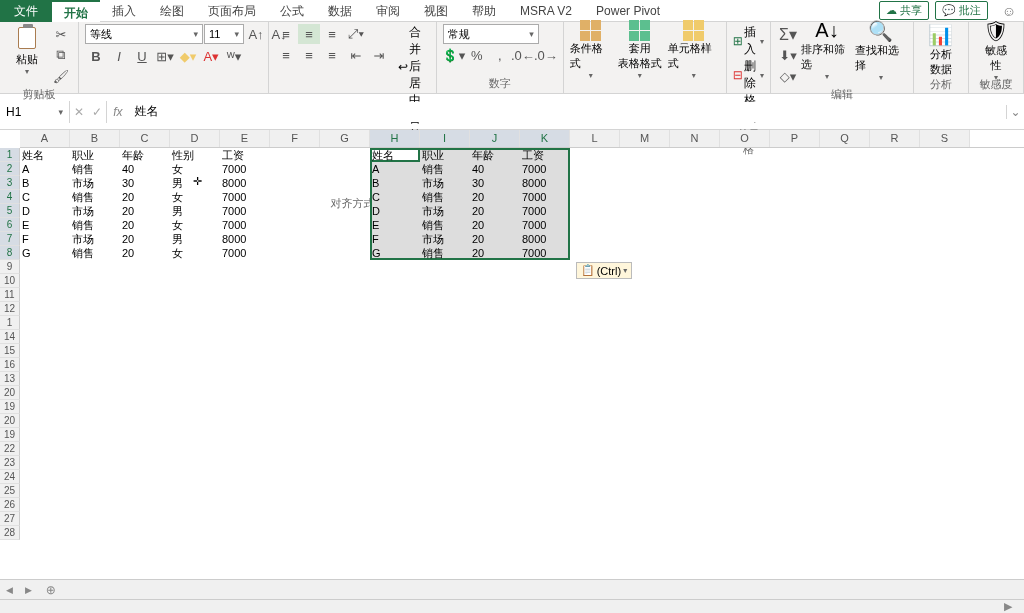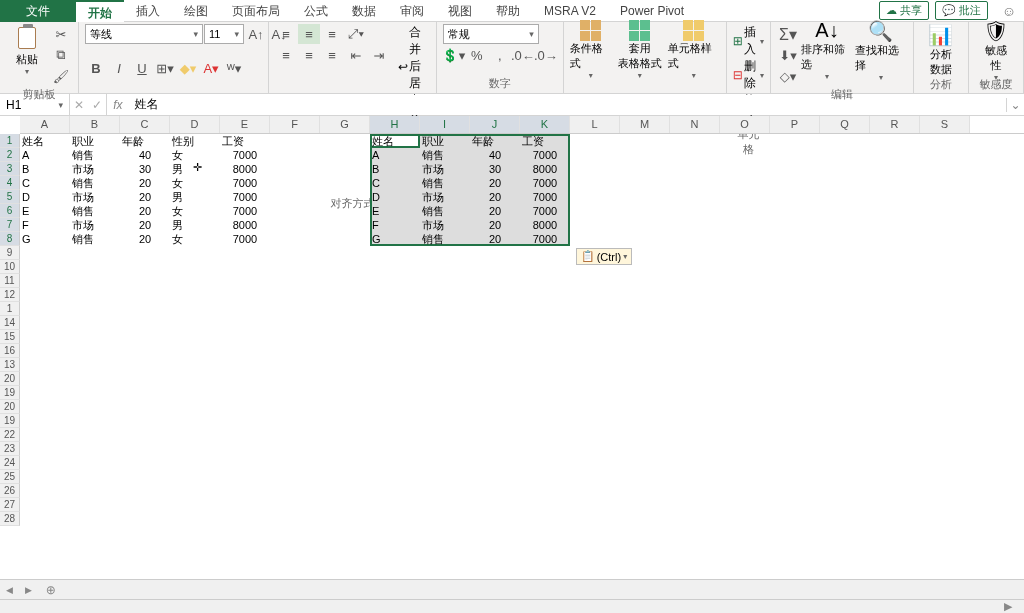--- a/index.html
+++ b/index.html
@@ -1,60 +1,60 @@
 <!DOCTYPE html>
 <html><head>
 <meta charset="utf-8">
 <style>
 * { box-sizing: border-box; margin: 0; padding: 0; font-family: "Microsoft YaHei", "Segoe UI", sans-serif; }
 body { width: 1024px; height: 613px; overflow: hidden; background: #fff; font-size: 12px; }
 
 
 .menubar { display: flex; align-items: center; height: 22px; background: #fff; border-bottom: 1px solid #d4d4d4; }
-.menubar .file-tab { background: #217346; color: #fff; padding: 0 26px; height: 22px; line-height: 22px; font-size: 12px; }
+.menubar .file-tab { background: #217346; color: #fff; padding: 0 14px; height: 22px; line-height: 22px; font-size: 12px; }
 .menubar .tab { padding: 0 12px; height: 22px; line-height: 22px; color: #444; cursor: pointer; }
 .menubar .tab.active { background: #fff; color: #217346; border-top: 2px solid #217346; font-weight: bold; }
 .menubar .spacer { flex: 1; }
 .menubar .share-btn, .menubar .comment-btn { border: 1px solid #217346; color: #217346; padding: 1px 6px; margin-right: 6px; font-size: 11px; border-radius: 2px; cursor: pointer; display: flex; align-items: center; gap: 3px; }
 .menubar .smiley { margin: 0 8px; color: #666; font-size: 14px; }
 
 
 .ribbon { display: flex; height: 72px; background: #f3f2f1; border-bottom: 1px solid #d4d4d4; }
 .ribbon-group { border-right: 1px solid #d4d4d4; display: flex; flex-direction: column; padding: 2px 6px 0; }
 .ribbon-group-body { flex: 1; display: flex; align-items: flex-start; gap: 2px; }
 .ribbon-group-label { text-align: center; font-size: 11px; color: #666; padding: 1px 0 2px; position: relative; }
 .rbtn-lg { display: flex; flex-direction: column; align-items: center; justify-content: center; width: 42px; height: 52px; cursor: pointer; font-size: 11px; }
 .rbtn-lg .ico { width: 28px; height: 28px; display: flex; align-items: center; justify-content: center; font-size: 20px; }
 .rbtn-sm { width: 22px; height: 20px; display: inline-flex; align-items: center; justify-content: center; cursor: pointer; font-size: 13px; color: #555; }
 .rcol { display: flex; flex-direction: column; gap: 1px; }
 .rrow { display: flex; gap: 1px; align-items: center; }
 .combo { height: 20px; border: 1px solid #ababab; background: #fff; padding: 0 4px; font-size: 11px; display: flex; align-items: center; justify-content: space-between; }
 .combo .dd { color: #666; font-size: 9px; }
 
 
-.formulabar { display: flex; align-items: center; height: 22px; border-bottom: 1px solid #d4d4d4; }
+.formulabar { display: flex; align-items: center; height: 36px; border-bottom: 1px solid #d4d4d4; }
 .namebox { width: 70px; border-right: 1px solid #d4d4d4; height: 22px; display: flex; align-items: center; padding: 0 6px; justify-content: space-between; }
 .namebox .dd { color: #666; font-size: 9px; }
 .fx-btns { display: flex; height: 22px; align-items: center; border-right: 1px solid #d4d4d4; padding: 0 4px; gap: 8px; color: #aaa; }
 .fx-label { font-style: italic; color: #888; padding: 0 6px; }
 .formula-input { flex: 1; height: 20px; border: none; padding: 0 6px; font-size: 12px; }
 .expand-fb { width: 18px; color: #888; text-align: center; border-left: 1px solid #d4d4d4; }
 
 
 .grid-wrap { position: relative; height: 460px; overflow: hidden; }
 .colheads { display: flex; height: 18px; border-bottom: 1px solid #ccc; margin-left: 20px; }
 .colheads .ch { width: 50px; text-align: center; font-size: 11px; color: #555; border-right: 1px solid #e0e0e0; background: #f0f0f0; line-height: 17px; }
 .colheads .ch.sel { background: #d6dce4; color: #217346; }
 .gridbody { display: flex; height: 440px; }
 .rowheads { width: 20px; }
 .rowheads .rh { height: 14px; text-align: center; font-size: 10px; color: #555; border-bottom: 1px solid #e0e0e0; border-right: 1px solid #ccc; background: #f0f0f0; line-height: 14px; }
 .rowheads .rh.sel { background: #d6dce4; color: #217346; }
 .cells { position: relative; flex: 1; }
 .cell { position: absolute; height: 14px; font-size: 11px; padding: 0 2px; line-height: 14px; overflow: hidden; white-space: nowrap; }
-.cell.num { text-align: center; }
+.cell.num { text-align: left; }
 .paste-range { position: absolute; background: #ddd; border: 2px solid #217346; }
 .active-cell { position: absolute; background: #fff; border: 2px solid #217346; }
 .paste-btn { position: absolute; border: 1px solid #bbb; background: #fff6db; padding: 1px 4px; font-size: 11px; display: flex; align-items: center; gap: 2px; }
 .cursor { position: absolute; font-size: 11px; }
 
 
 .sheettabs { position: absolute; bottom: 14px; left: 0; right: 0; height: 20px; background: #f0f0f0; border-top: 1px solid #ccc; display: flex; align-items: center; }
 .sheettabs .nav { padding: 0 6px; color: #888; font-size: 9px; }
 .sheettabs .tab { padding: 2px 8px; border-right: 1px solid #ccc; font-size: 11px; cursor: pointer; background: #e8e8e8; }
 .sheettabs .tab.active { background: #fff; border-bottom: 2px solid #217346; }
@@ -122,21 +122,21 @@
       <div class="rcol">
         <span class="rbtn-sm">✂</span>
         <span class="rbtn-sm">⧉</span>
         <span class="rbtn-sm">🖌</span>
       </div>
     </div>
     <div class="ribbon-group-label">剪贴板</div>
   </div>
 
   <div class="ribbon-group" style="min-width:190px">
-    <div class="ribbon-group-body rcol" style="gap:14px">
+    <div class="ribbon-group-body rcol" style="gap:2px">
       <div class="rrow">
         <div class="combo" style="width:118px">
             <span>等线</span>
             <span class="dd">▾</span>
           </div>
         <div class="combo" style="width:40px">
             <span>11</span>
             <span class="dd">▾</span>
           </div>
         <span class="rbtn-sm">A↑</span>

